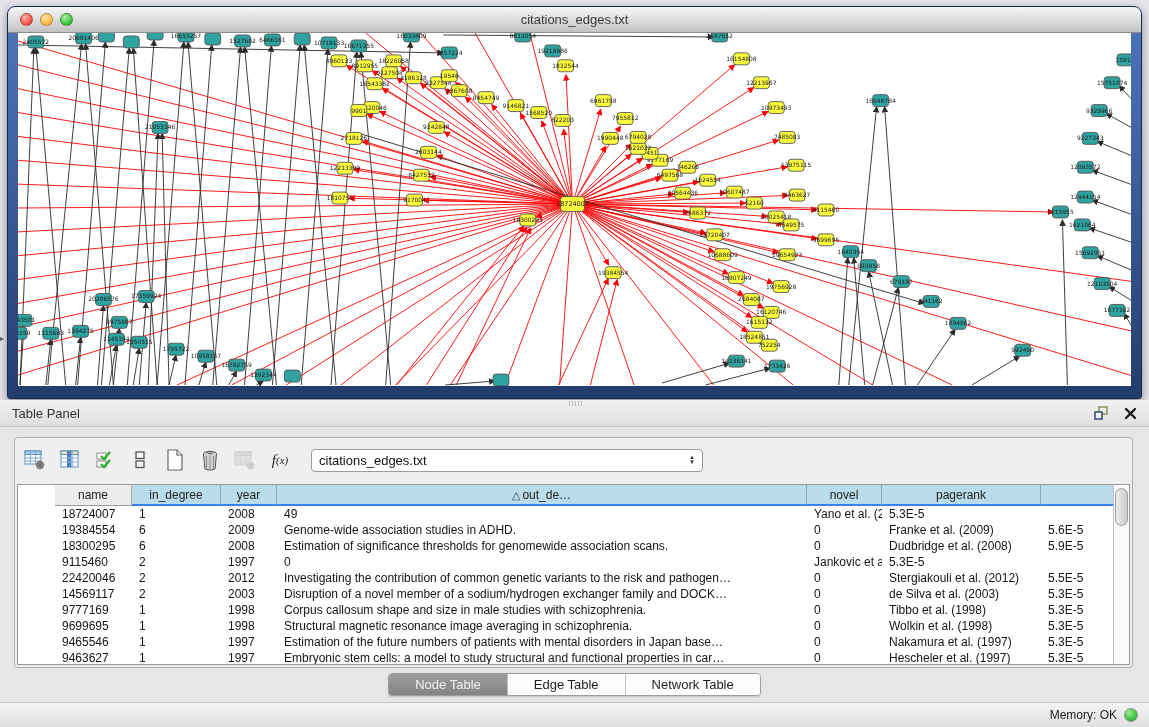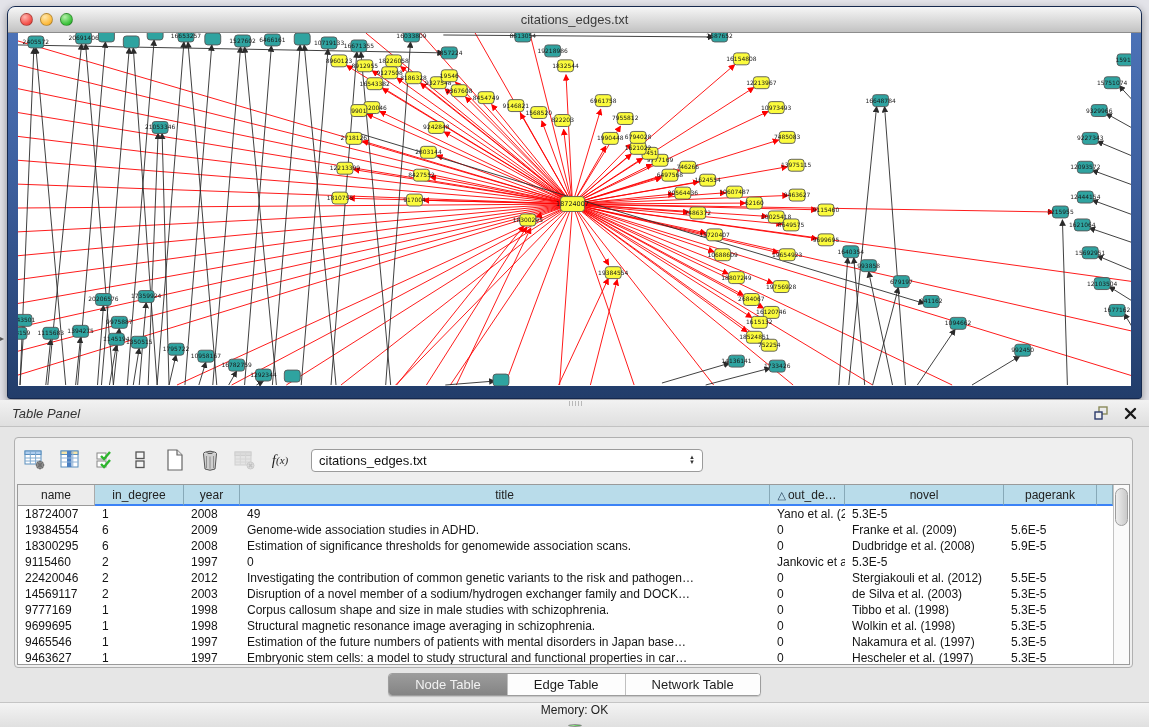--- a/index.html
+++ b/index.html
@@ -23,38 +23,38 @@
   .canvas{position:absolute;left:10px;right:10px;top:26px;bottom:12px;background:#fff;overflow:hidden;}
   .canvas svg{display:block;width:100%;height:100%;}
 
   .gutter-arrow{position:absolute;left:0px;top:334px;font-size:8px;color:#555;}
 
   
   .table-panel{position:absolute;left:0;top:400px;width:1149px;height:327px;background:#e6e6e6;}
   .divider-grip{position:absolute;left:569px;top:1px;width:13px;height:5px;
     background:repeating-linear-gradient(90deg,#aaa 0 1px,transparent 1px 3px);opacity:.8;}
   .panel-header{height:27px;background:linear-gradient(#f2f2f2,#dfdfdf);
-    border-bottom:1px solid #c2c2c2;display:flex;align-items:center;padding:0 12px;box-sizing:border-box;font-style:italic;}
+    border-bottom:1px solid #c2c2c2;display:flex;align-items:center;padding:0 12px;box-sizing:border-box;}
   .panel-title{font-size:13px;color:#333;}
   .panel-actions{margin-left:auto;display:flex;gap:15px;align-items:center;}
   .panel-actions svg{display:block;}
 
   .panel-box{position:absolute;left:14px;top:37px;width:1119px;height:231px;
     background:#efefef;border:1px solid #b0b0b0;border-radius:4px;box-sizing:border-box;}
   .toolbar{height:44px;display:flex;align-items:center;padding:0 8px;gap:11px;}
   .tbtn{width:24px;height:24px;display:flex;align-items:center;justify-content:center;}
   .fx{font-family:"Liberation Serif",serif;font-style:italic;font-size:15px;color:#1e1e1e;white-space:nowrap;}
   .fx small{font-size:11px;}
   .dropdown{width:392px;height:23px;background:#fff;border:1px solid #9b9b9b;border-radius:4px;
     display:flex;align-items:center;padding:0 7px;font-size:13px;color:#111;margin-left:8px;box-sizing:border-box;}
   .dd-arrows{margin-left:auto;display:flex;flex-direction:column;font-size:6px;line-height:5px;color:#333;}
 
   .table-wrap{position:absolute;left:2px;right:2px;top:46px;bottom:2px;display:flex;
     background:#fff;border:1px solid #9a9a9a;box-sizing:border-box;}
-  .tbl{flex:1;overflow:hidden;}
+  .tbl{flex:1;overflow:hidden;padding-left:37px;}
   .hdr-row,.data-row{display:grid;grid-template-columns:77px 89px 56px 530px 75px 159px 93px 1fr;}
   .hdr-cell{background:#b9dcea;border-right:1px solid #87a9b8;border-bottom:2px solid #3b82f6;
     font-size:12px;color:#222;text-align:center;height:21px;line-height:21px;
     overflow:hidden;white-space:nowrap;box-sizing:border-box;}
   .hdr-cell.key{background:#ececec;border-right:1px solid #aaa;border-bottom:1px solid #9a9a9a;}
   .hdr-cell .sort{color:#26415c;font-size:11px;margin-right:2px;}
   .data-row{height:16px;}
   .cell{font-size:12px;color:#141414;line-height:16px;padding-left:7px;
     white-space:nowrap;overflow:hidden;box-sizing:border-box;}
   .vscroll{width:15px;border-left:1px solid #c3c3c3;background:#fafafa;position:relative;}
@@ -63,21 +63,21 @@
 
   .tabs{position:absolute;left:0;right:0;top:273px;display:flex;justify-content:center;}
   .seg{display:inline-flex;border:1px solid #9d9d9d;border-radius:4px;overflow:hidden;
     background:#fff;box-shadow:0 1px 1px rgba(0,0,0,.15);}
   .seg-btn{padding:3px 26px;font-size:13px;color:#1d1d1d;border-left:1px solid #c0c0c0;background:#fdfdfd;}
   .seg-btn:first-child{border-left:none;}
   .seg-btn.sel{background:linear-gradient(#9c9c9c,#848484);color:#f2f2f2;border-left:none;}
 
   .statusbar{position:absolute;bottom:0;left:0;width:100%;height:25px;
     background:linear-gradient(#f4f4f4,#e0e0e0);border-top:1px solid #c5c5c5;
-    display:flex;align-items:center;justify-content:flex-end;padding:0 11px;gap:7px;box-sizing:border-box;flex-direction:column;}
+    display:flex;align-items:center;justify-content:flex-end;padding:0 11px;gap:7px;box-sizing:border-box;}
   .mem-label{font-size:12px;color:#222;}
   .mem-dot{width:14px;height:14px;border-radius:50%;border:1px solid #8f8f8f;
     background:radial-gradient(circle at 35% 30%,#9bee8f,#35bb35 70%,#259425);box-sizing:border-box;}
 </style>
 </head>
 <body>
 
 <div class="net-window">
   <div class="titlebar">
     <div class="lights" id="lights">
@@ -564,21 +564,20 @@
             <span>▼</span>
           </span>
       </div>
     </div>
     <div class="table-wrap">
       <div class="tbl">
         <div class="hdr-row" id="hdr">
             <div class="hdr-cell key">name</div>
             <div class="hdr-cell">in_degree</div>
             <div class="hdr-cell">year</div>
-            <div class="hdr-cell">title</div>
             <div class="hdr-cell"><span class="sort">△</span>out_de…</div>
             <div class="hdr-cell">novel</div>
             <div class="hdr-cell">pagerank</div>
             <div class="hdr-cell"></div>
           </div>
         <div id="rows">
             <div class="data-row">
               <div class="cell">18724007</div>
               <div class="cell">1</div>
               <div class="cell">2008</div>

